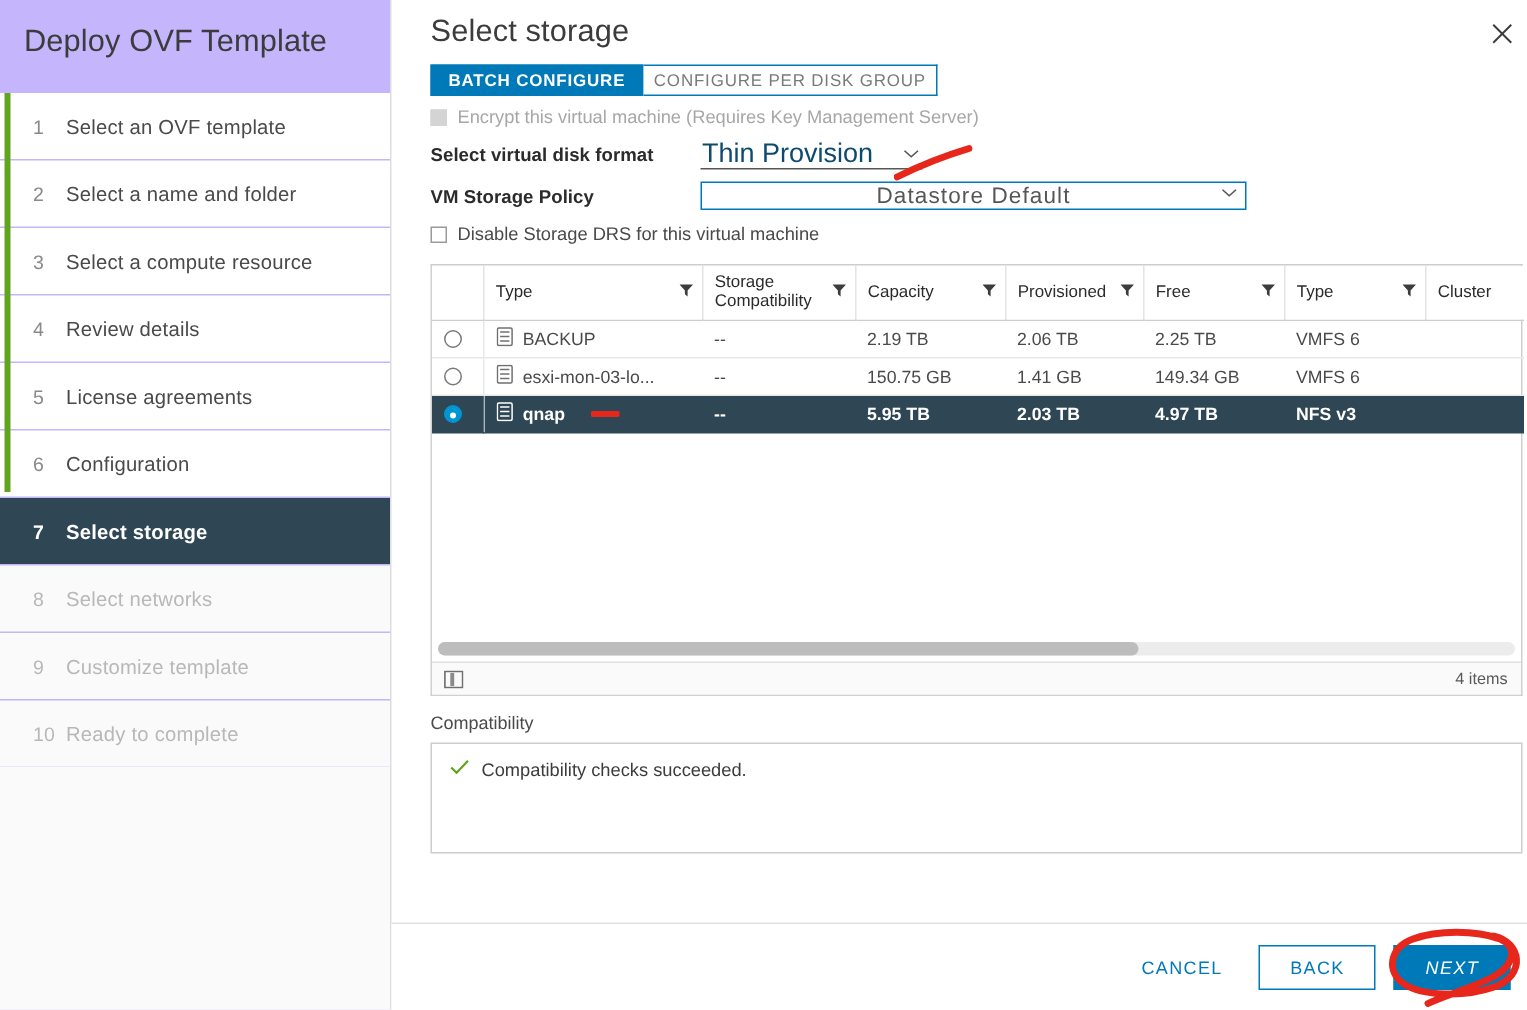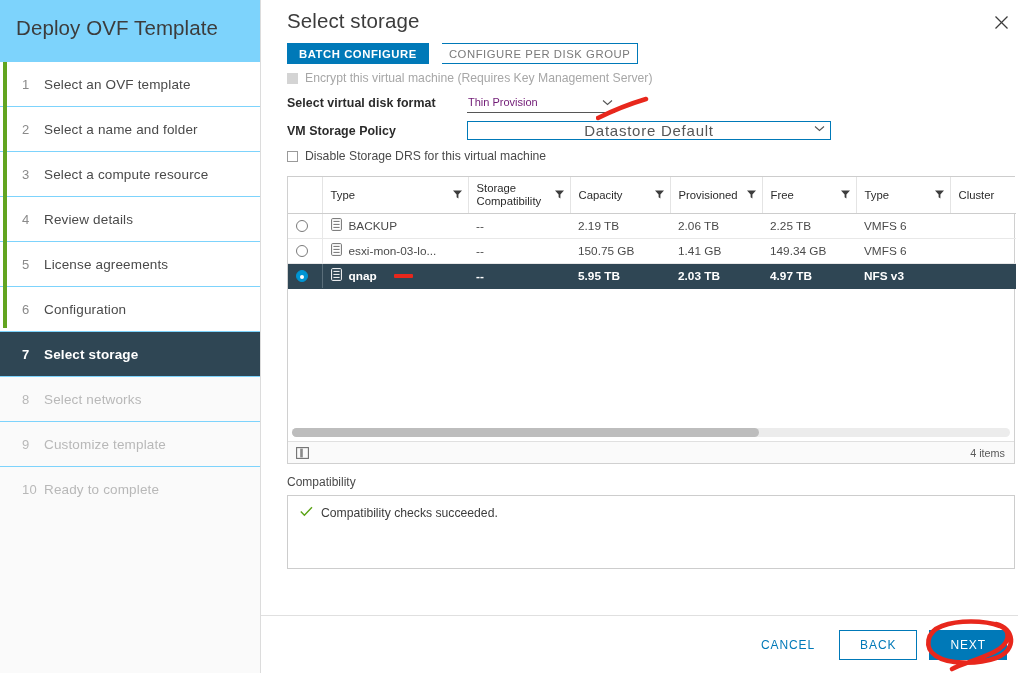--- a/index.html
+++ b/index.html
@@ -15,21 +15,21 @@
     position: relative;
     width: 1018px; height: 673px;
     display: flex;
     background: #fff;
   }
 
   
   .sidebar {
     width: 261px;
     height: 673px;
-    background: #7dd3fc;
+    background: #c4b5fd;
     border-right: 1px solid #dcdcdc;
     position: relative;
     flex: 0 0 261px;
   }
   .wizard-title {
     font-size: 20.5px;
     color: #3c3c3c;
     font-weight: 400;
     padding: 16px 0 0 16px;
     letter-spacing: .1px;
@@ -116,21 +116,20 @@
     margin-top: 12px;
     letter-spacing: .05px;
   }
 
   
   .btn-group {
     display: flex;
     margin-top: 10px;
     height: 21px;
     width: 356px;
-    gap: 13px;
   }
   .btn-group > div {
     font-size: 11.3px;
     letter-spacing: .55px;
     display: flex; align-items: center; justify-content: center;
     cursor: pointer;
     height: 21px;
   }
   .tab-active {
     background: #0079b8;
@@ -184,22 +183,22 @@
     letter-spacing: .05px;
   }
   .select-underline {
     width: 148px;
     height: 20px;
     border: none;
     border-bottom: 1px solid #565656;
     display: flex;
     align-items: center;
     justify-content: space-between;
-    font-size: 11px;
-    color: #701a75;
+    font-size: 18px;
+    color: #0c4a6e;
     cursor: pointer;
     background: #fff;
     padding: 0 2px 1px 1px;
   }
   .select-box {
     width: 364px;
     height: 19px;
     border: 1px solid #0079b8;
     display: flex;
     align-items: center;
@@ -396,20 +395,21 @@
   }
   .btn-primary {
     font-size: 12px;
     letter-spacing: .9px;
     color: #fff;
     background: #0079b8;
     border: 1px solid #0079b8;
     padding: 7px 20px;
     cursor: pointer;
     font-family: "Liberation Sans", sans-serif;
+    font-style: italic;
   }
 
   
   .anno {
     position: absolute;
     pointer-events: none;
     z-index: 50;
   }
 </style>
 </head>

